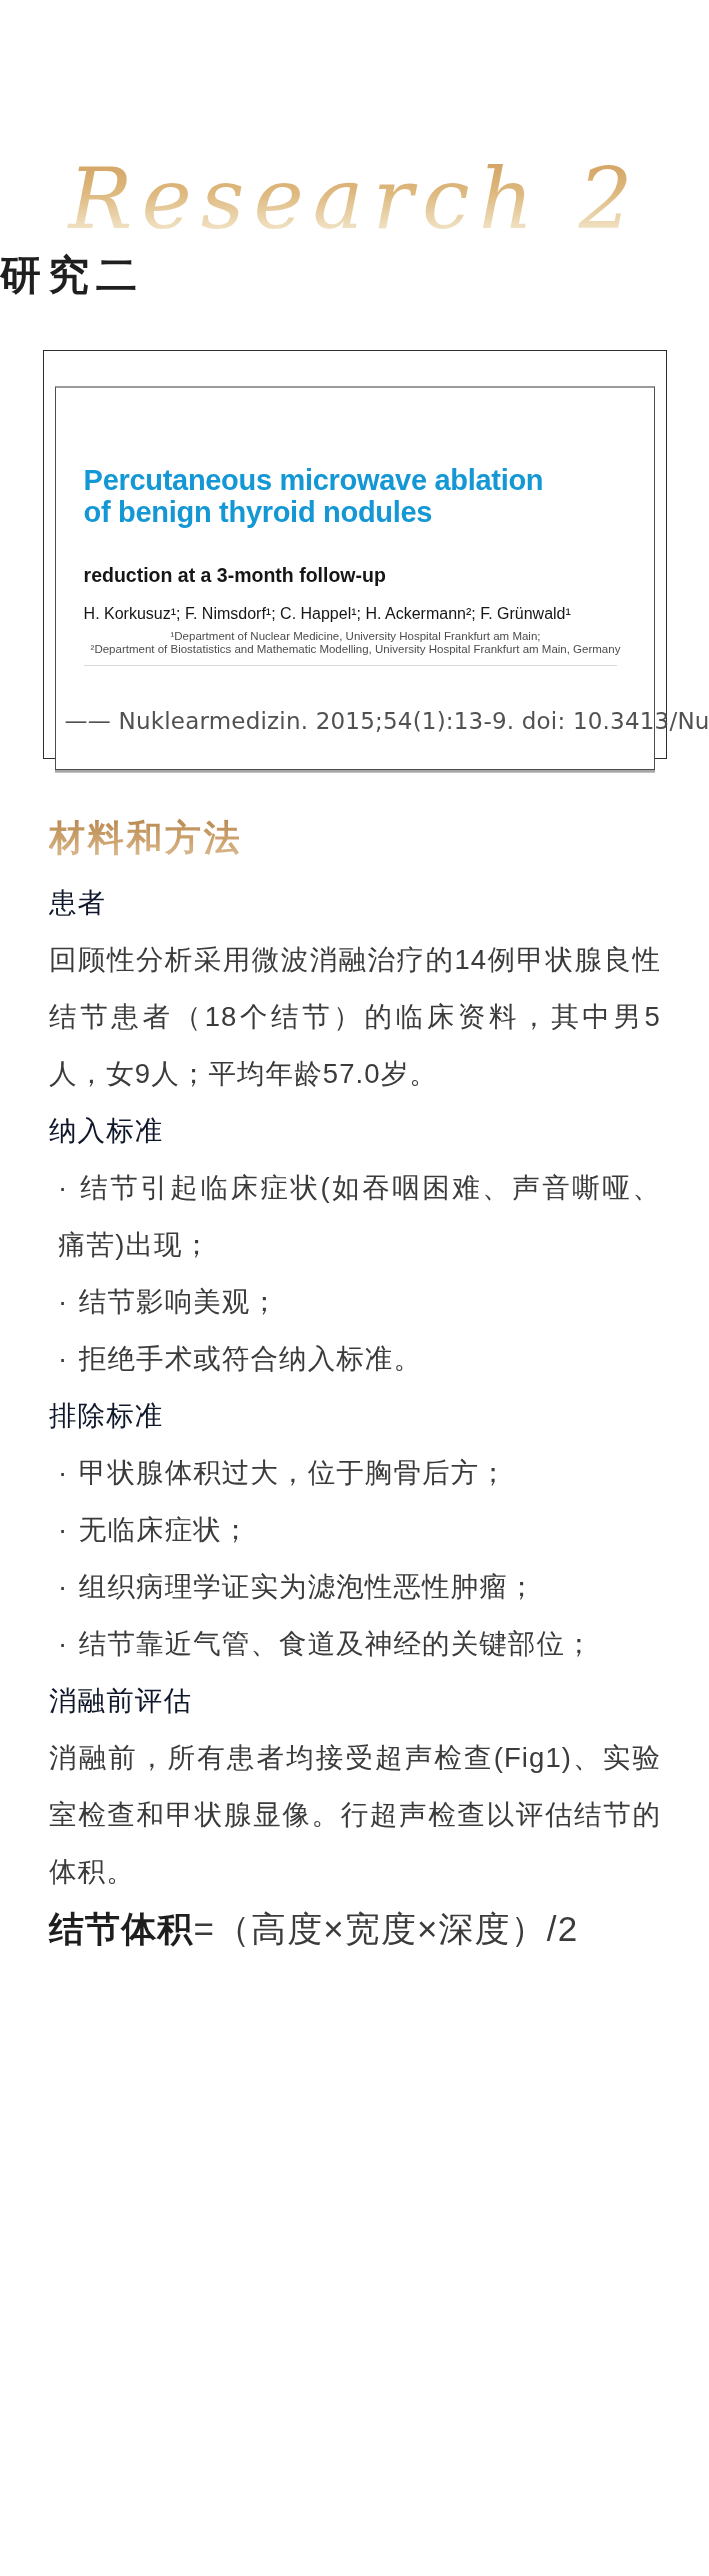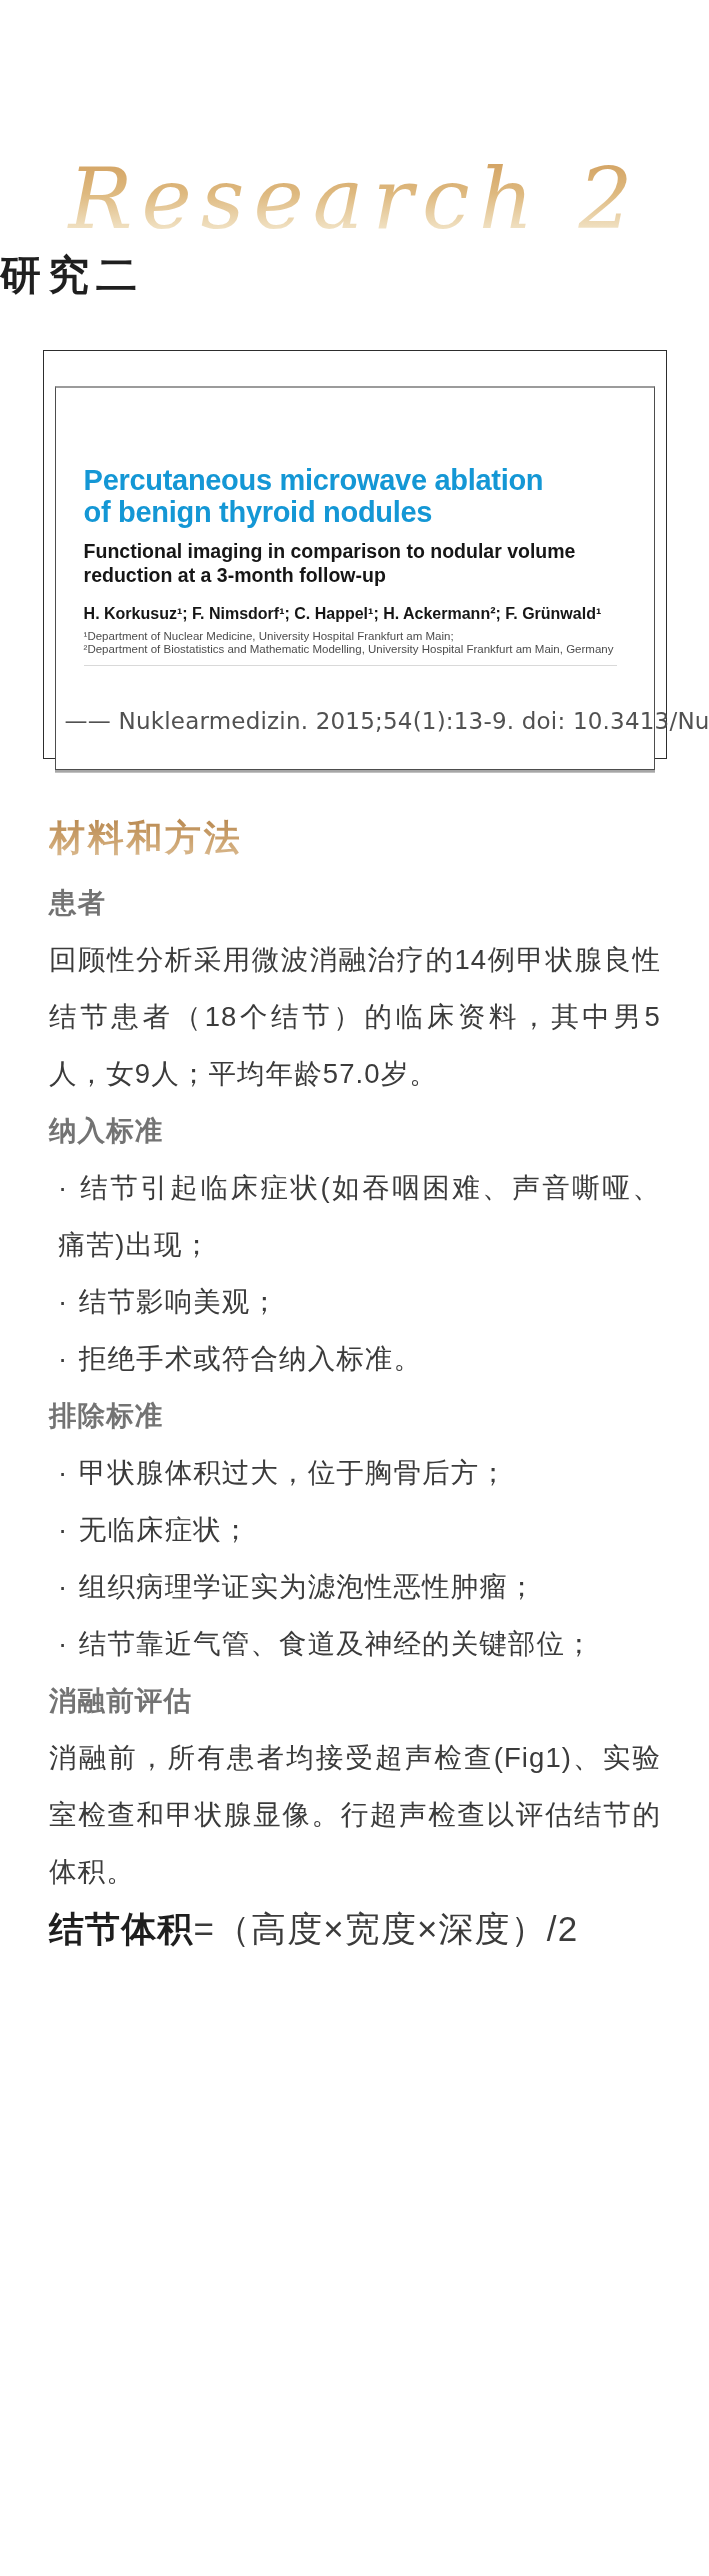--- a/index.html
+++ b/index.html
@@ -72,29 +72,30 @@
   .paper-subtitle{
     margin-top:10.6px;
     color:#161616;
     font-weight:700;
     font-size:19.5px;
     line-height:24px;
   }
   .paper-authors{
     margin-top:17px;
     color:#161616;
-    font-weight:700;
+    font-weight:400;
     font-size:16px;
     line-height:19.5px;
   }
   .paper-affils{
     margin-top:6.2px;
     color:#4c4c4c;
     font-size:11.5px;
     line-height:13.3px;
+    text-align:center;
   }
   .paper-divider{
     margin-top:9px;
     width:98%;
     height:0.9px;
     background:#d9d9d9;
   }
   .paper-citation{
     position:absolute;
     left:9px;
@@ -130,22 +131,22 @@
     background:linear-gradient(180deg,#b5854d 0%,#cda470 60%,#dbbd95 100%);
     -webkit-background-clip:text;
     background-clip:text;
     -webkit-text-fill-color:transparent;
   }
   .sub-heading{
     margin:0;
     font-size:27.5px;
     line-height:57px;
     letter-spacing:1.1px;
-    font-weight:700;
-    color:#737373;
+    font-weight:400;
+    color:#0f172a;
   }
   .bullet-line{
     margin:0;
     padding-left:9px;
     font-size:27.5px;
     line-height:57px;
     letter-spacing:1.1px;
     color:#3b3b3b;
     text-align:justify;
     text-justify:inter-ideograph;
@@ -173,21 +174,21 @@
   <div class="script-title">Research 2</div>
   <div class="cn-title">研究二</div>
 
   <figure class="paper-card" style="margin-block:50px 0;">
     <div class="paper-inner">
       <h1 class="paper-title">
         <span>Percutaneous microwave ablation</span><br>
         <span>of benign thyroid nodules</span>
       </h1>
       <div class="paper-subtitle">
-        <span>Functional imaging in comparison to nodular volume</span><br>
+        <br>
         <span>reduction at a 3-month follow-up</span>
       </div>
       <div class="paper-authors">H. Korkusuz¹; F. Nimsdorf¹; C. Happel¹; H. Ackermann²; F. Grünwald¹</div>
       <div class="paper-affils">
         <span>¹Department of Nuclear Medicine, University Hospital Frankfurt am Main;</span><br>
         <span>²Department of Biostatistics and Mathematic Modelling, University Hospital Frankfurt am Main, Germany</span>
       </div>
       <div class="paper-divider"></div>
       <div class="paper-citation">—— Nuklearmedizin. 2015;54(1):13-9. doi: 10.3413/Nukmed-0678-14-06. | IF：1.5</div>
     </div>

